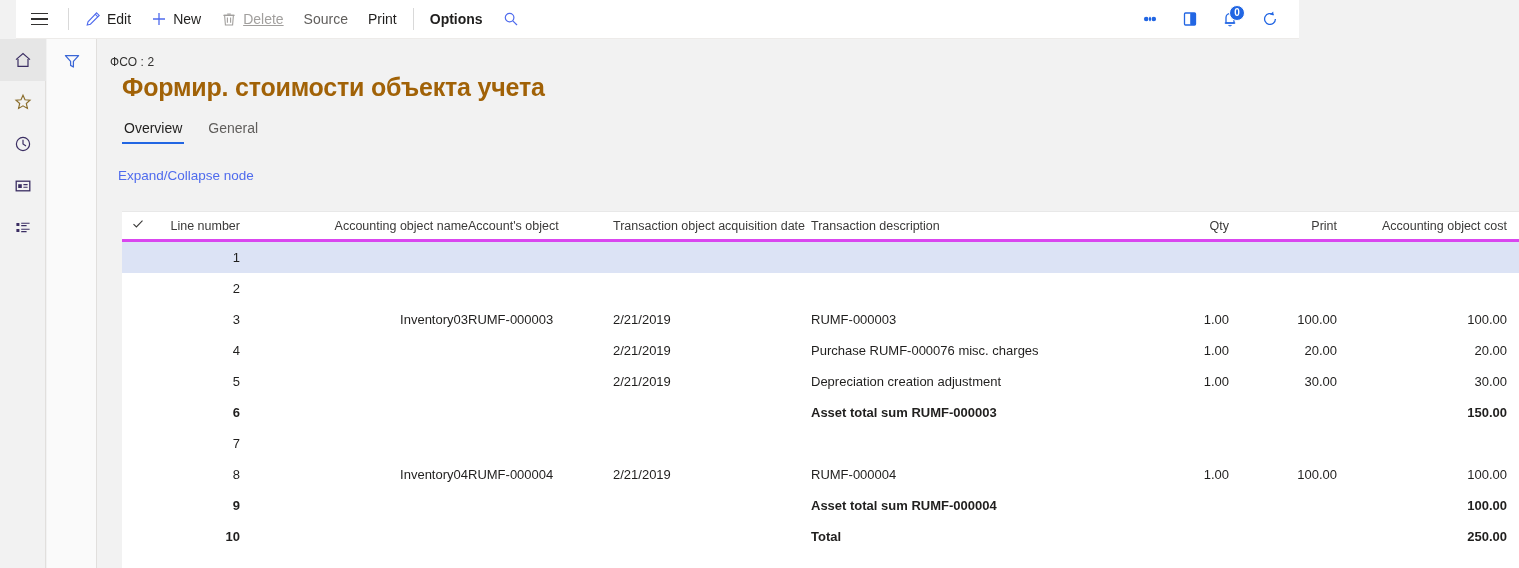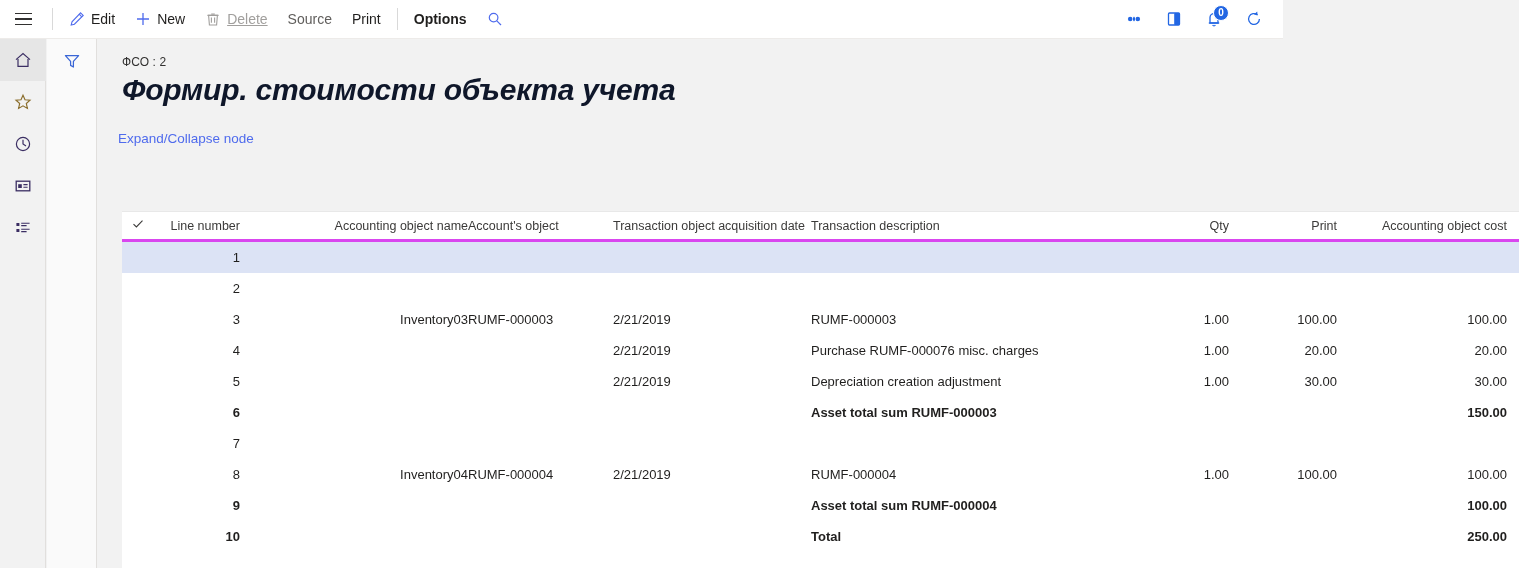--- a/index.html
+++ b/index.html
@@ -9,21 +9,21 @@
     overflow: hidden;
     background: #ffffff;
     font-family: "Liberation Sans", sans-serif;
     -webkit-font-smoothing: antialiased;
   }
 
   
   #app { position: relative; width: 1519px; height: 568px; background: #f2f2f2; }
 
   .topbar {
-    position: absolute; top: 0; left: 0; width: 1283px; height: 39px;
+    position: absolute; top: 0; left: 16px; width: 1283px; height: 39px;
     background: #ffffff;
     display: flex; align-items: center;
     border-bottom: 1px solid #edebe9;
     z-index: 5;
   }
   .hamburger {
     width: 46px; height: 39px;
     display: flex; flex-direction: column; align-items: center; justify-content: center;
     gap: 4px; cursor: pointer;
   }
@@ -79,26 +79,26 @@
   }
 
   
   .content {
     position: absolute; top: 39px; left: 98px; right: 0; bottom: 0;
     background: #f2f2f2;
     overflow: hidden;
   }
 
   .caption {
-    margin: 16px 0 0 24px;
+    margin: 16px 0 0 12px;
     font-size: 12px; color: #323130; letter-spacing: .1px;
   }
   .page-title {
     margin: 4px 0 0 24px;
-    font-size: 30px; font-weight: bold; color: #0f172a; letter-spacing: -.2px; font-style: italic;
+    font-size: 25px; font-weight: bold; color: #a16207; letter-spacing: -.2px;
   }
 
   .tabs {
     margin: 14px 0 0 24px;
     display: flex; align-items: flex-end; gap: 22px;
   }
   .tab {
     font-size: 14px; color: #605e5c; padding: 4px 2px 8px 2px;
     cursor: pointer; position: relative;
   }
@@ -289,20 +289,24 @@
         <path d="M3.4 4.6 H16.6 L11.4 10.4 V16 L8.6 14.4 V10.4 Z" fill="none" stroke="#3a66d6" stroke-width="1.25" stroke-linejoin="round"></path>
       </svg>
     </div>
   </div>
 
   <div class="content">
 
     <div class="caption">ФСО : 2</div>
     <div class="page-title">Формир. стоимости объекта учета</div>
 
+    <div class="tabs">
+      <div class="tab active">Overview</div>
+      <div class="tab">General</div>
+    </div>
 
     <div class="linkrow">
       <span class="node-link">Expand/Collapse node</span>
     </div>
 
     <div class="grid">
 
       <div class="grid-header">
         <div class="c-check">
           <svg class="chk" width="12" height="12" viewBox="0 0 12 12">

